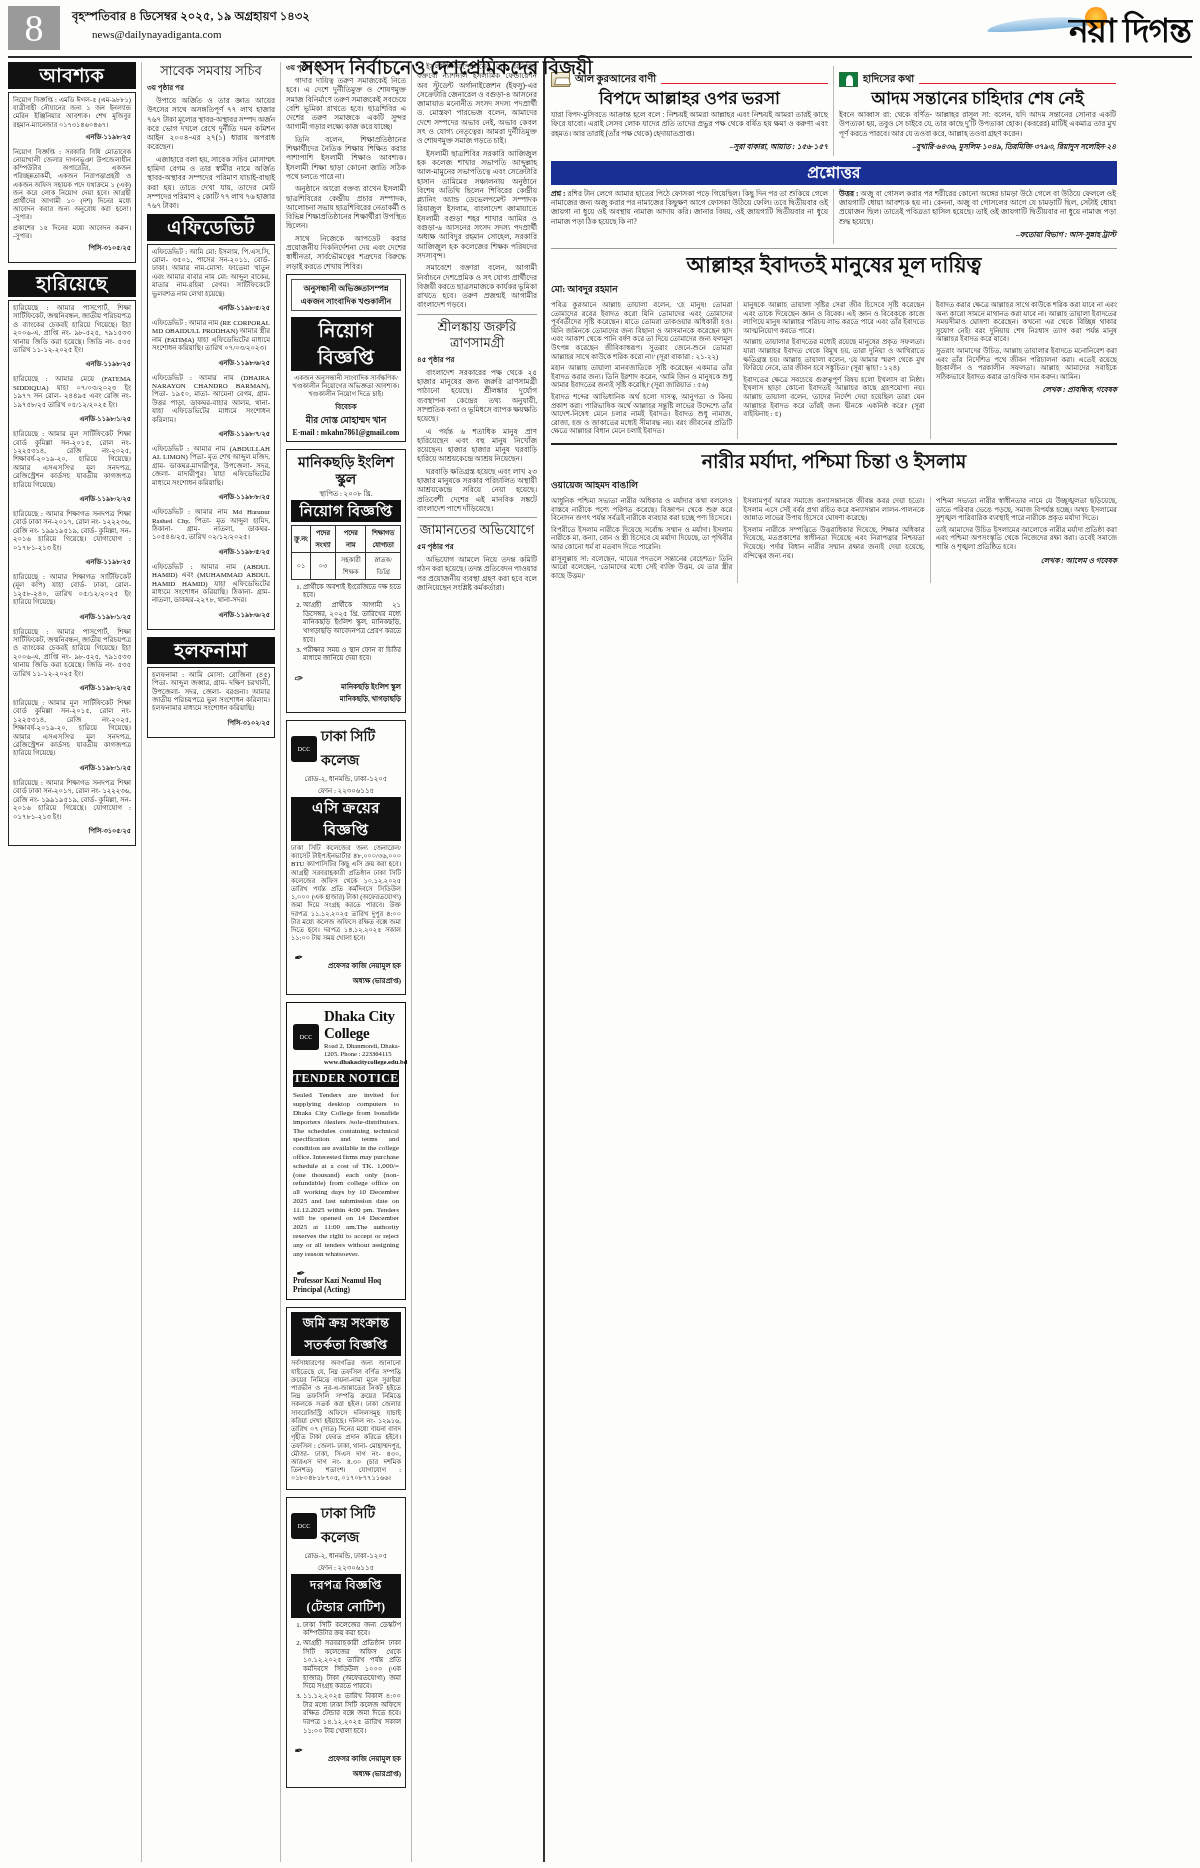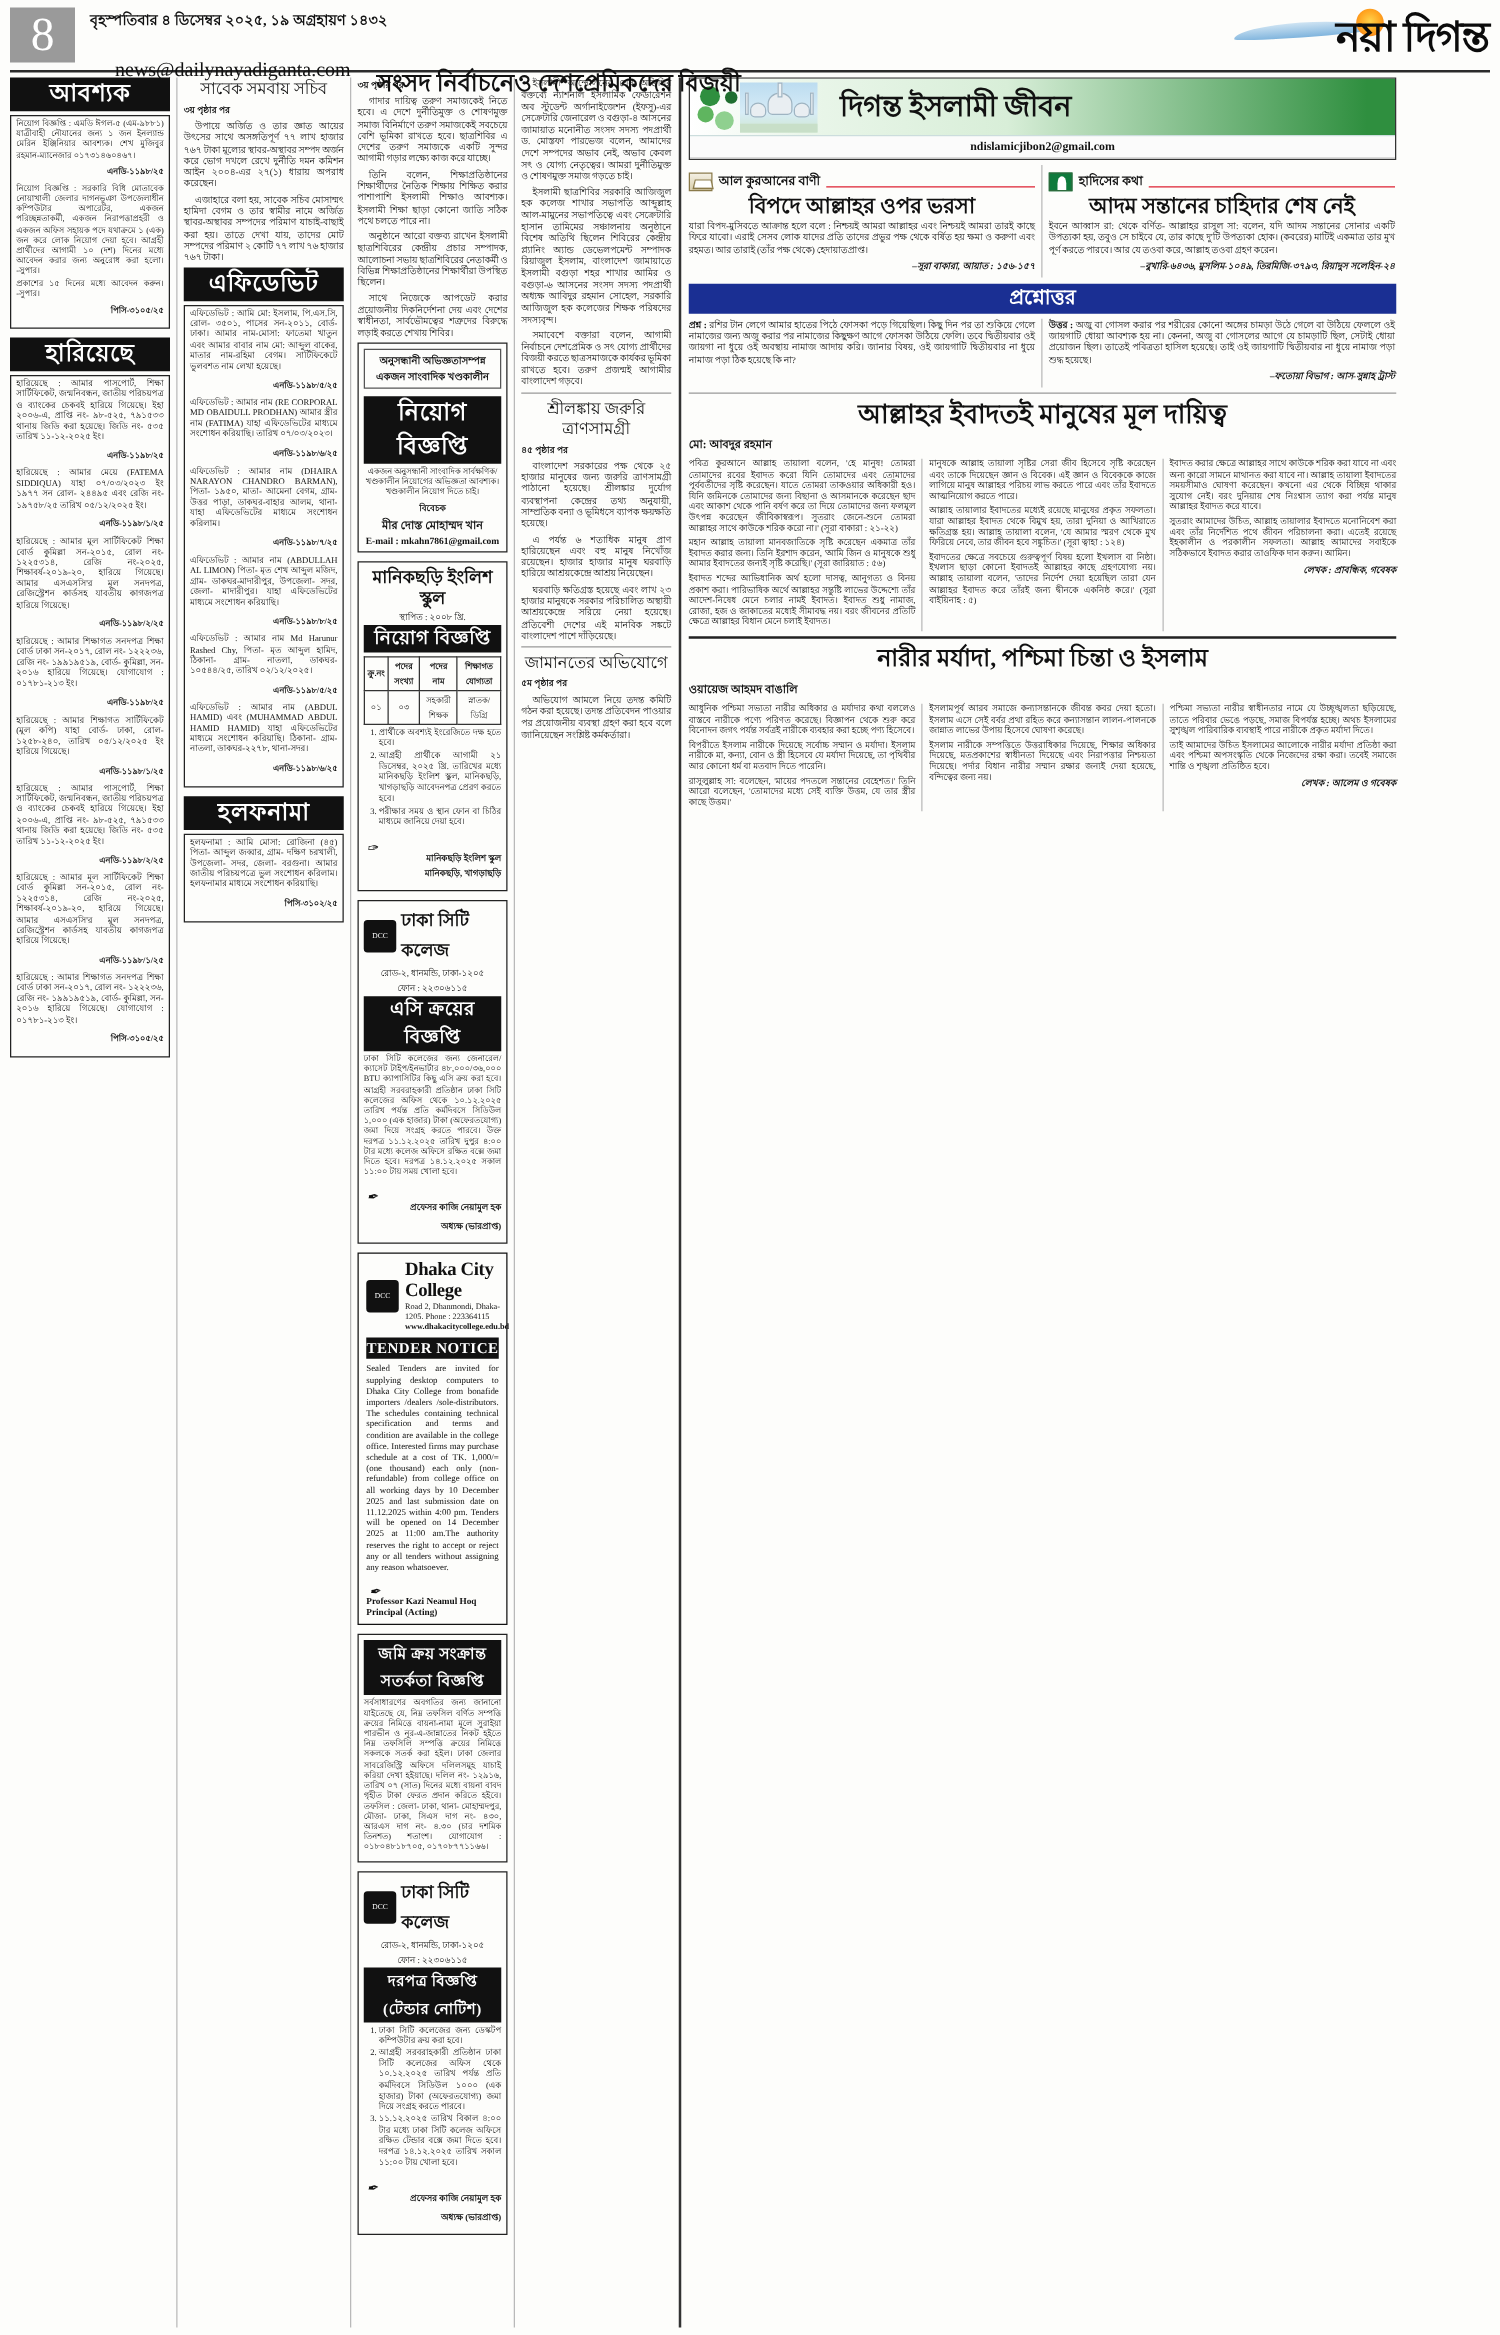--- a/index.html
+++ b/index.html
@@ -16,21 +16,21 @@
 
   
   .masthead { display:flex; align-items:flex-start; height:48px; position:relative; }
   .pagenum {
     width:52px; height:44px; background:#9a9a9a; color:#ffffff;
     font-size:38px; line-height:44px; text-align:center;
     font-family:"Liberation Serif", serif; font-weight:400;
   }
   .dateline { margin-left:12px; padding-top:2px; }
   .dateline .d1 { font-size:11.5px; font-weight:bold; letter-spacing:.1px; }
-  .dateline .d2 { font-size:16px; margin-top:21px; font-family:"Liberation Serif",serif;padding-left:20px; }
+  .dateline .d2 { font-size:11px; margin-top:1px; font-family:"Liberation Serif",serif;padding-left:20px; }
   .logo-wrap { position:absolute; right:1px; top:0px; width:250px; height:46px; }
   .logo-sun { position:absolute; right:84px; top:1px; width:22px; height:22px; border-radius:50%;
     background:radial-gradient(circle at 50% 45%, #ffd24a 0%, #ffa21e 55%, #f06a16 100%); }
   .logo-swoosh { position:absolute; right:96px; top:12px; width:108px; height:12px;
     background:linear-gradient(180deg,#cfe4f3,#7fb4dd); border-radius:50%/80% 80% 20% 20%;
     transform:rotate(-4deg); }
   .logo-text { position:absolute; right:0; top:8px; font-size:33px; font-weight:bold; color:#0b0b0b;
     letter-spacing:-1px; line-height:34px; white-space:nowrap; }
   .rule-top { border-top:2px solid #2b2b2b; margin-top:2px; }
 
@@ -331,41 +331,20 @@
       <div class="hr-thin"></div>
       <div class="hl-col bn">জামানতের অভিযোগে</div>
       <div class="contd bn">৫ম পৃষ্ঠার পর</div>
       <p class="body ind bn">অভিযোগ আমলে নিয়ে তদন্ত কমিটি গঠন করা হয়েছে। তদন্ত প্রতিবেদন পাওয়ার পর প্রয়োজনীয় ব্যবস্থা গ্রহণ করা হবে বলে জানিয়েছেন সংশ্লিষ্ট কর্মকর্তারা।</p>
     </div>
 
     <div class="vdiv-strong"></div>
 
     <div style="width:566px">
 
-      <div class="isl-panel">
-        <div class="isl-banner">
-          <div class="dots">
-            <i style="left:2px;top:2px;width:16px;height:16px;background:#2f8f3f"></i>
-            <i style="left:0px;top:18px;width:13px;height:13px;background:#5fb55f"></i>
-            <i style="left:14px;top:22px;width:15px;height:15px;background:#8fd08f"></i>
-            <i style="left:22px;top:6px;width:10px;height:10px;background:#1f6e2f"></i>
-          </div>
-          <div class="mosque">
-            <div class="dome" style="left:22px;top:8px;width:20px;height:18px;"></div>
-            <div class="dome" style="left:8px;top:16px;width:13px;height:12px;"></div>
-            <div class="dome" style="left:43px;top:16px;width:13px;height:12px;"></div>
-            <div class="min" style="left:30px;top:0px;width:4px;height:12px;"></div>
-            <div class="min" style="left:4px;top:8px;width:3px;height:18px;"></div>
-            <div class="min" style="left:56px;top:8px;width:3px;height:18px;"></div>
-            <div class="min" style="left:0px;bottom:0;width:62px;height:7px;background:#c8dfc8;border:none"></div>
-          </div>
-          <div class="isl-title bn">দিগন্ত ইসলামী জীবন</div>
-        </div>
-        <div class="isl-email">ndislamicjibon2@gmail.com</div>
-      </div>
 
       <div style="display:flex; margin-top:4px;">
         <div style="width:277px">
           <div class="sect-head">
             <span class="sect-icon quran"></span>
             <span class="sect-label bn">আল কুরআনের বাণী</span>
             <span class="sect-rule"></span>
           </div>
           <div class="hl-sub bn">বিপদে আল্লাহর ওপর ভরসা</div>
           <p class="body bn">যারা বিপদ-মুসিবতে আক্রান্ত হলে বলে : নিশ্চয়ই আমরা আল্লাহর এবং নিশ্চয়ই আমরা তারই কাছে ফিরে যাবো। এরাই সেসব লোক যাদের প্রতি তাদের প্রভুর পক্ষ থেকে বর্ষিত হয় ক্ষমা ও করুণা এবং রহমত। আর তারাই (তাঁর পক্ষ থেকে) হেদায়াতপ্রাপ্ত।</p>

